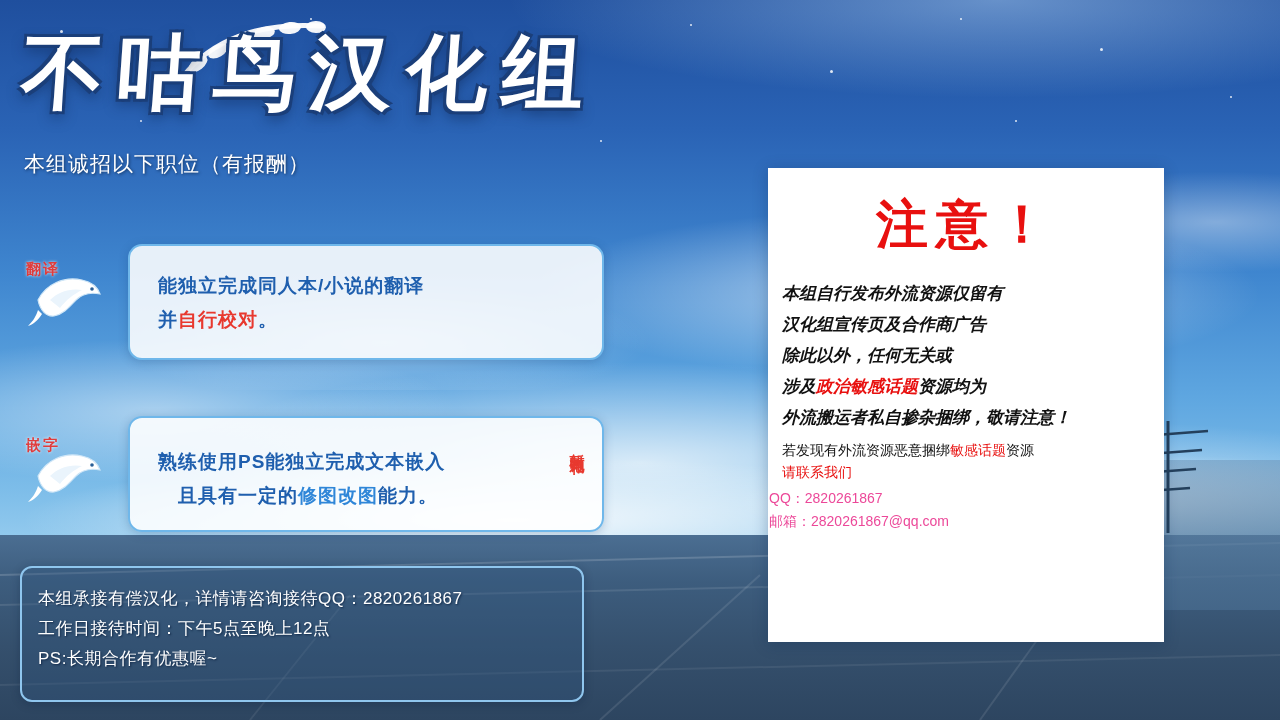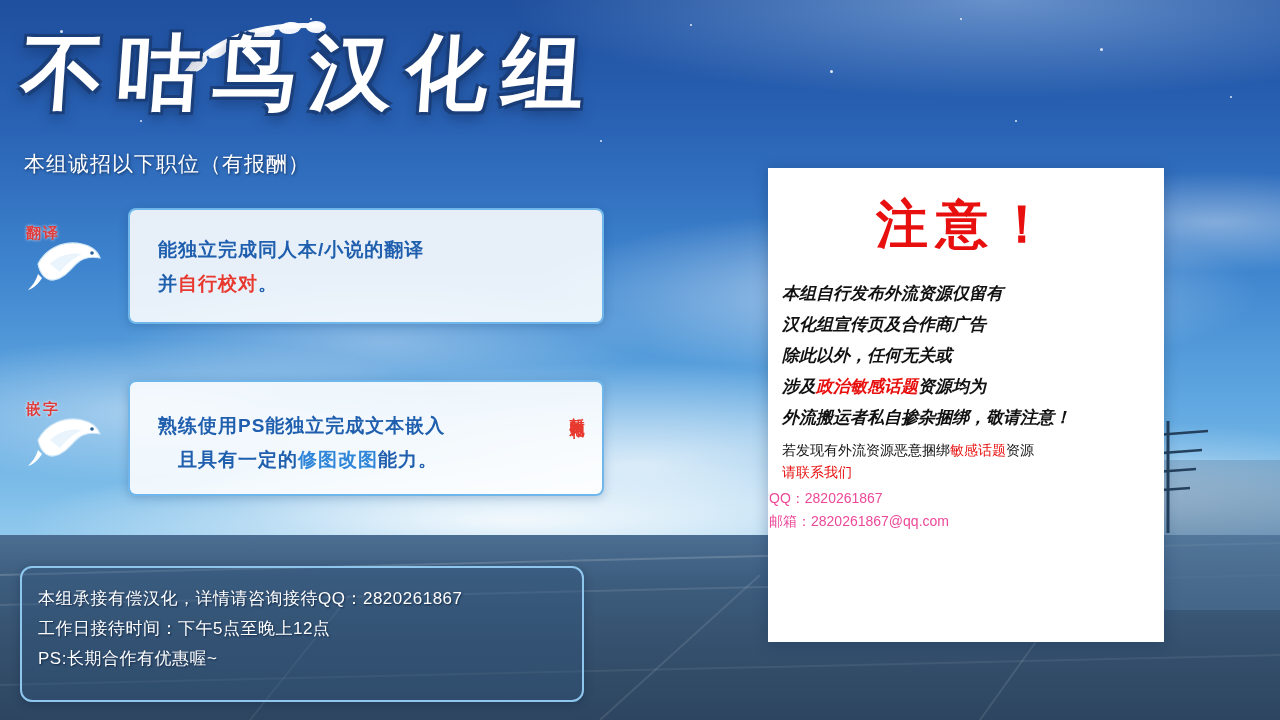--- a/index.html
+++ b/index.html
@@ -99,39 +99,39 @@
   .subtitle {
     position: absolute; left: 24px; top: 150px;
     font-size: 21px;
     font-weight: normal;
     color: #ffffff;
     text-shadow: 1px 1px 3px rgba(12,40,80,0.85);
     letter-spacing: 1px;
   }
 
   
-  .role-row { position: absolute; }
+  .role-row { position: absolute; margin-top: 36px; }
   .role-badge {
     position: absolute;
     width: 86px; height: 80px;
   }
   .role-badge .badge-text {
     position: absolute;
     left: 6px; top: 6px;
     font-size: 15px;
     font-weight: bold;
     color: #e03c3c;
     letter-spacing: 2px;
     text-shadow: 0 0 3px rgba(255,255,255,0.9);
     z-index: 3;
   }
   .banner {
     position: absolute;
     border: 2px solid #6fb7ea;
-    border-radius: 8px;
+    border-radius: 14px;
     background: rgba(255,255,255,0.88);
     box-shadow: 0 2px 10px rgba(20,60,110,0.25);
   }
   .banner-text {
     position: absolute;
     color: #1f5fae;
     font-size: 19px;
     line-height: 32px;
     font-weight: bold;
     letter-spacing: 1px;

